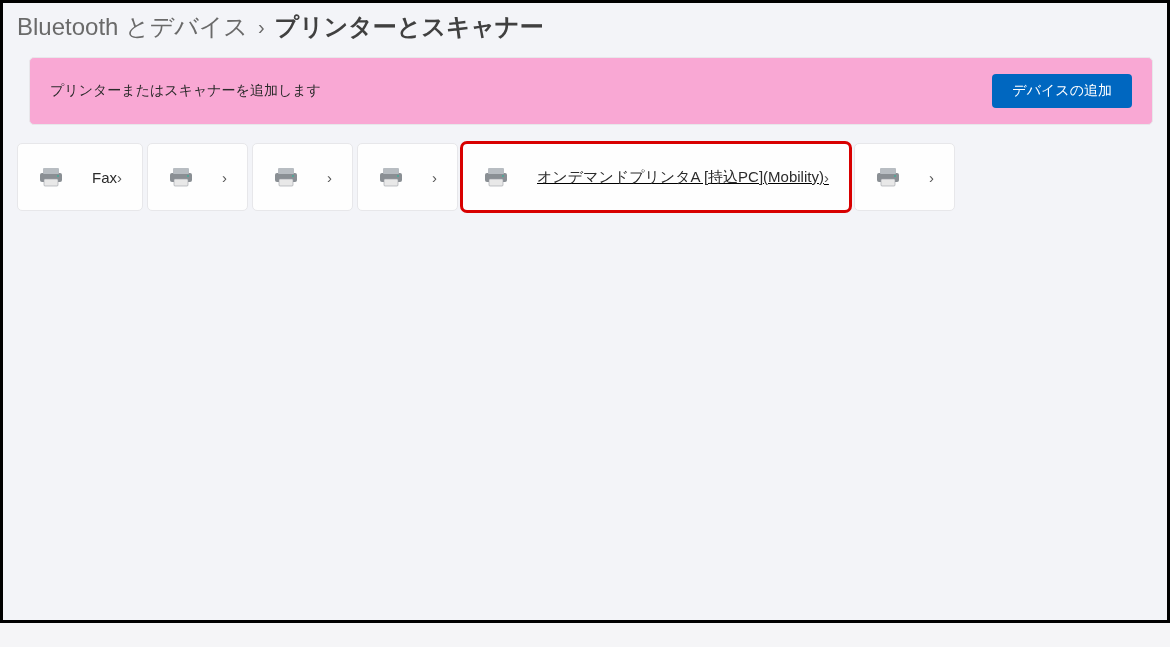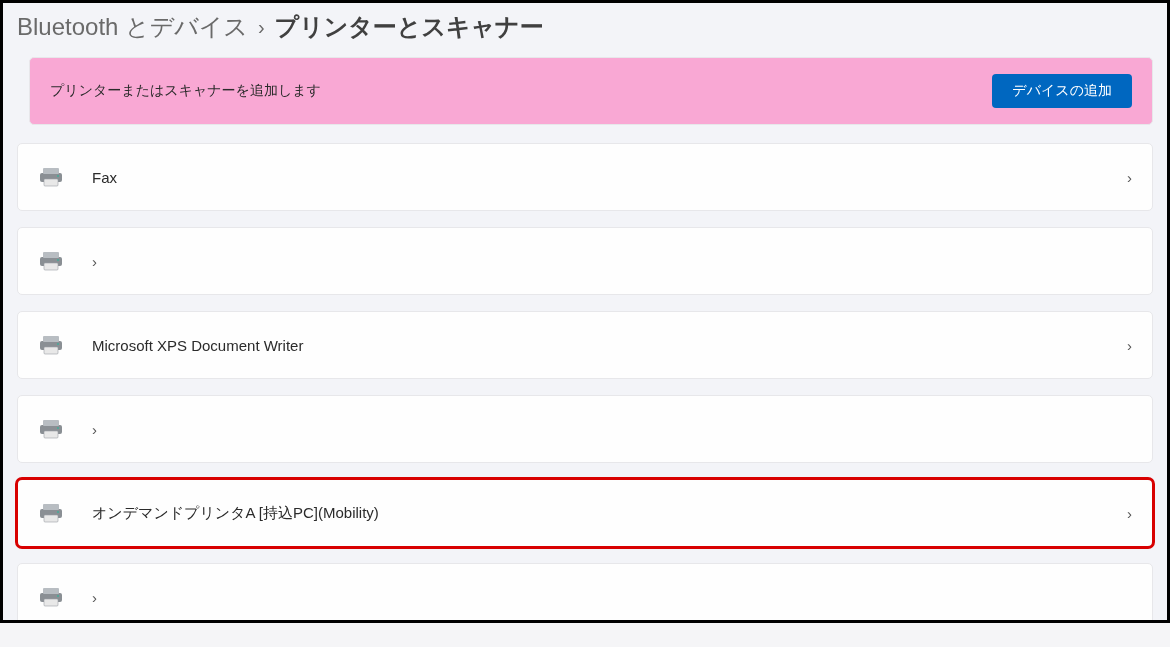--- a/index.html
+++ b/index.html
@@ -65,36 +65,36 @@
       color: #fff;
       border: none;
       border-radius: 4px;
       padding: 8px 20px;
       font-size: 14px;
       cursor: pointer;
       font-family: inherit;
     }
     .device-list {
       display: flex;
-      flex-direction: column;
-      gap: 16px;
+      gap: 4px;
     }
     .device-row {
       background: #fefefe;
       border: 1px solid #e7e7ea;
       border-radius: 5px;
       padding: 22px 20px;
       display: flex;
       align-items: center;
       cursor: pointer;
       position: relative;
     }
     .device-row.highlight {
       outline: 3px solid #d80000;
       outline-offset: -1px;
+      text-decoration: underline;
     }
     .device-icon {
       margin-right: 28px;
       display: flex;
       align-items: center;
       justify-content: center;
       width: 26px;
       height: 22px;
     }
     .device-name {
@@ -159,21 +159,20 @@
 
       <div class="device-row">
         <span class="device-icon">
           <svg width="26" height="20" viewBox="0 0 26 20">
             <rect x="2" y="6" width="22" height="9" rx="2" fill="#8a8f94"></rect>
             <rect x="5" y="1" width="16" height="6" rx="1" fill="#b8bdc2"></rect>
             <rect x="6" y="12" width="14" height="7" rx="1" fill="#e8e8e8" stroke="#9a9fa4" stroke-width="0.6"></rect>
             <circle cx="20" cy="9" r="1" fill="#4a9"></circle>
           </svg>
         </span>
-        <span class="device-name">Microsoft XPS Document Writer</span>
         <span class="chevron">›</span>
       </div>
 
       <div class="device-row">
         <span class="device-icon">
           <svg width="26" height="20" viewBox="0 0 26 20">
             <rect x="2" y="6" width="22" height="9" rx="2" fill="#8a8f94"></rect>
             <rect x="5" y="1" width="16" height="6" rx="1" fill="#b8bdc2"></rect>
             <rect x="6" y="12" width="14" height="7" rx="1" fill="#e8e8e8" stroke="#9a9fa4" stroke-width="0.6"></rect>
             <circle cx="20" cy="9" r="1" fill="#4a9"></circle>

